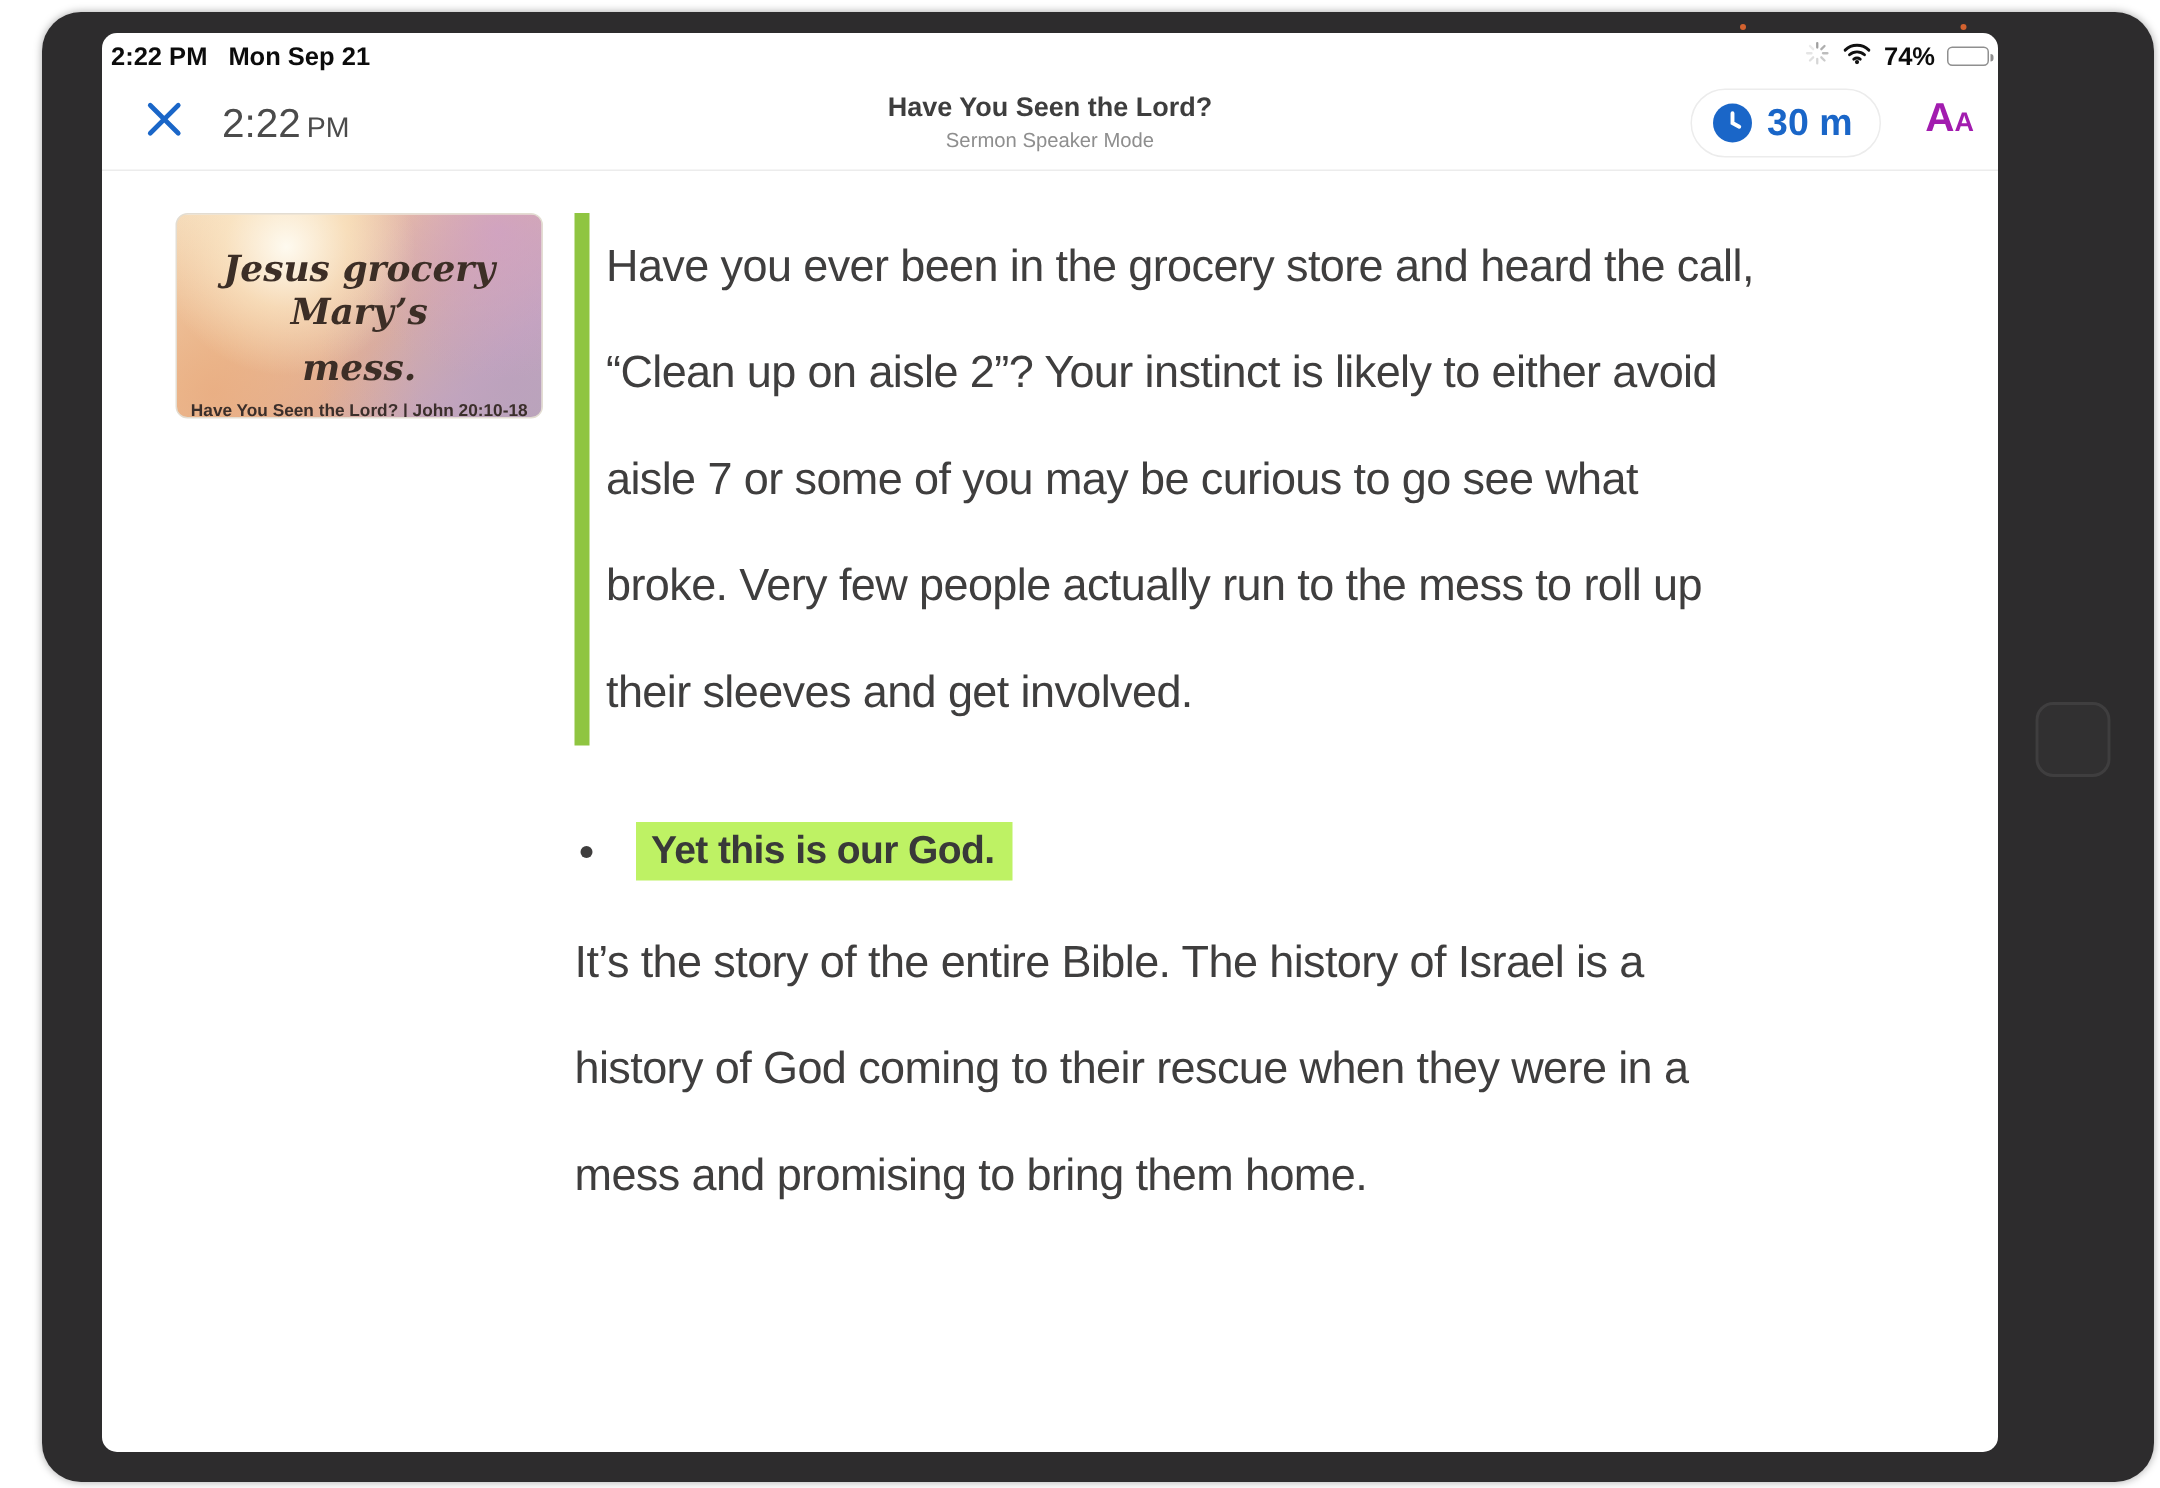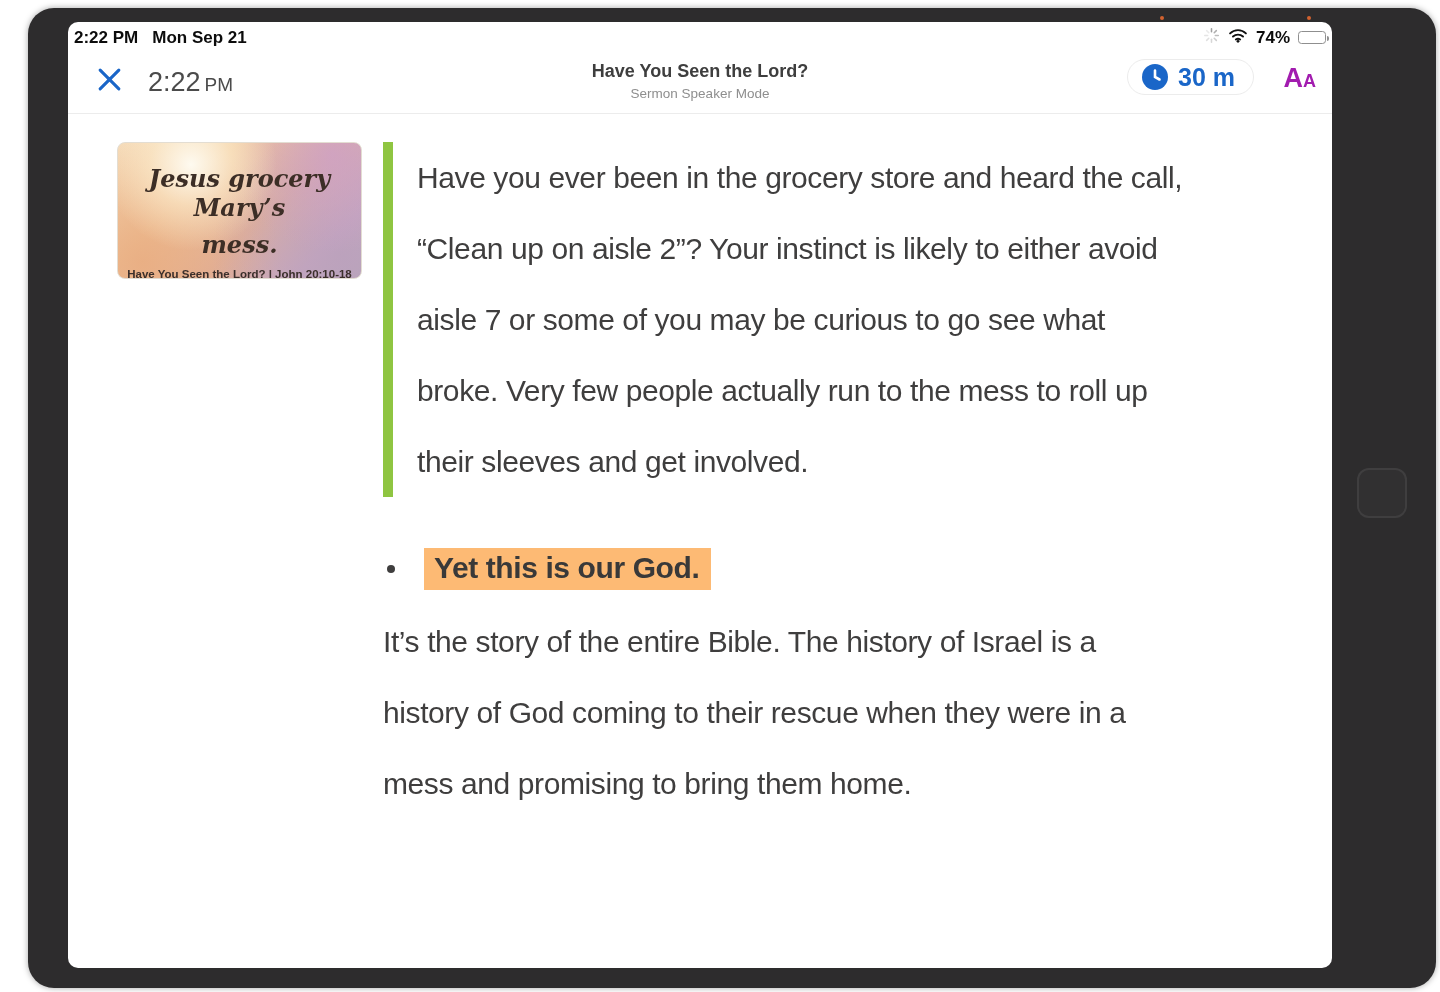--- a/index.html
+++ b/index.html
@@ -37,21 +37,21 @@
     border-bottom: 1px solid #ececec; background: #fff; }
   .close-btn { position: absolute; left: 22px; top: 13px; width: 38px; height: 38px;
     background: none; border: none; cursor: pointer; display: flex; align-items: center;
     justify-content: center; }
   .header-time { position: absolute; left: 80px; top: 18px; color: #4b4b4b; }
   .header-time .big { font-size: 27px; font-weight: 400; }
   .header-time .small { font-size: 19px; margin-left: 4px; }
   .header-title-group { position: absolute; left: 0; right: 0; top: 12px; text-align: center; }
   .header-title { font-size: 18px; font-weight: 700; color: #3e3e3e; }
   .header-subtitle { font-size: 13.5px; color: #8e8e8e; margin-top: 4px; }
-  .timer-pill { position: absolute; right: 78px; top: 10px; height: 36px; border: 1.5px solid #ececec;
+  .timer-pill { position: absolute; right: 78px; top: 10px; height: 46px; border: 1.5px solid #ececec;
     border-radius: 23px; background: #fff; display: flex; align-items: center; gap: 10px;
     padding: 0 18px 0 14px; cursor: pointer; text-align: center; }
   .timer-label { font-size: 25px; font-weight: 700; color: #1a66c8; }
   .clock-badge { width: 26px; height: 26px; border-radius: 50%; background: #1a66c8;
     display: flex; align-items: center; justify-content: center; }
   .font-btn { position: absolute; right: 16px; top: 14px; background: none; border: none;
     cursor: pointer; color: #a21caf; font-weight: 700; }
   .font-btn .A1 { font-size: 27px; }
   .font-btn .A2 { font-size: 18px; }
 
@@ -65,29 +65,29 @@
       radial-gradient(circle at 10% 88%, rgba(233,172,128,.85) 0%, rgba(233,172,128,0) 55%),
       linear-gradient(135deg, #f5ddbc 0%, #efc69d 32%, #dfb09e 58%, #c8a9be 82%, #bba9ba 100%);
     text-align: center; }
   .thumb-script { font-family: "DejaVu Serif", serif; font-style: italic; font-weight: 700;
     color: #3c2e26; font-size: 24px; line-height: 1.2; }
   .thumb-script.l1 { margin-top: 22px; }
   .thumb-script.l2 { margin-top: 8px; }
   .thumb-caption { font-size: 11.5px; font-weight: 700; color: #3b2f2b; margin-top: 9px; }
 
   .quote-block { position: absolute; left: 315px; top: 120px; width: 930px;
-    border-left: 10px solid #8fc541; padding-left: 24px; }
+    border-left: 10px solid #8fc541; padding-left: 11px; }
   .body-line { font-size: 30px; line-height: 71px; color: #3f3e3e; letter-spacing: -0.4px;
     white-space: nowrap; }
 
   .bullet-row { position: absolute; left: 315px; top: 526px; display: flex; align-items: center; }
   .bullet-dot { width: 8px; height: 8px; border-radius: 50%; background: #3f3e3e;
     margin-left: 4px; flex: none; }
-  .bullet-text { margin-left: 29px; background: #fdba74; padding: 3px 12px 5px 10px;
-    font-size: 30px; font-weight: 700; color: #393939; letter-spacing: -0.4px; white-space: nowrap; }
+  .bullet-text { margin-left: 29px; background: #bef264; padding: 3px 12px 5px 10px;
+    font-size: 26px; font-weight: 700; color: #393939; letter-spacing: -0.4px; white-space: nowrap; }
 
   .para2 { position: absolute; left: 315px; top: 584px; width: 930px; }
 
   
   .footer { position: absolute; right: 36px; top: 855px; display: flex; align-items: center; }
   .page-indicator { font-size: 26px; color: #6e6e6e; letter-spacing: -0.3px; margin-right: 46px; }
   .nav-btn { width: 68px; height: 68px; border-radius: 50%; border: 2.5px solid #ececec;
     background: #fff; cursor: pointer; display: flex; align-items: center; justify-content: center; }
   .nav-btn.prev { margin-right: 31px; }
 </style>

